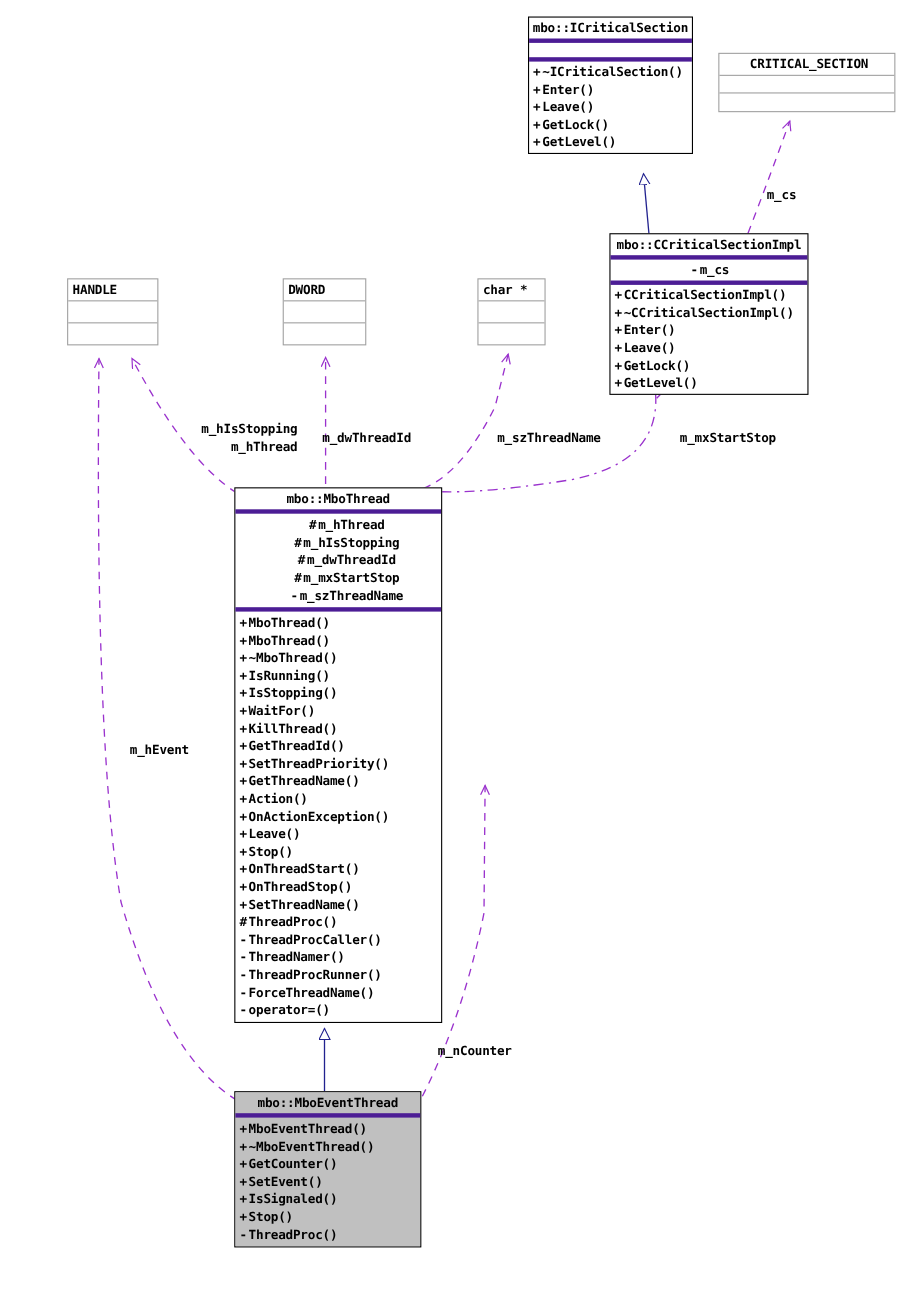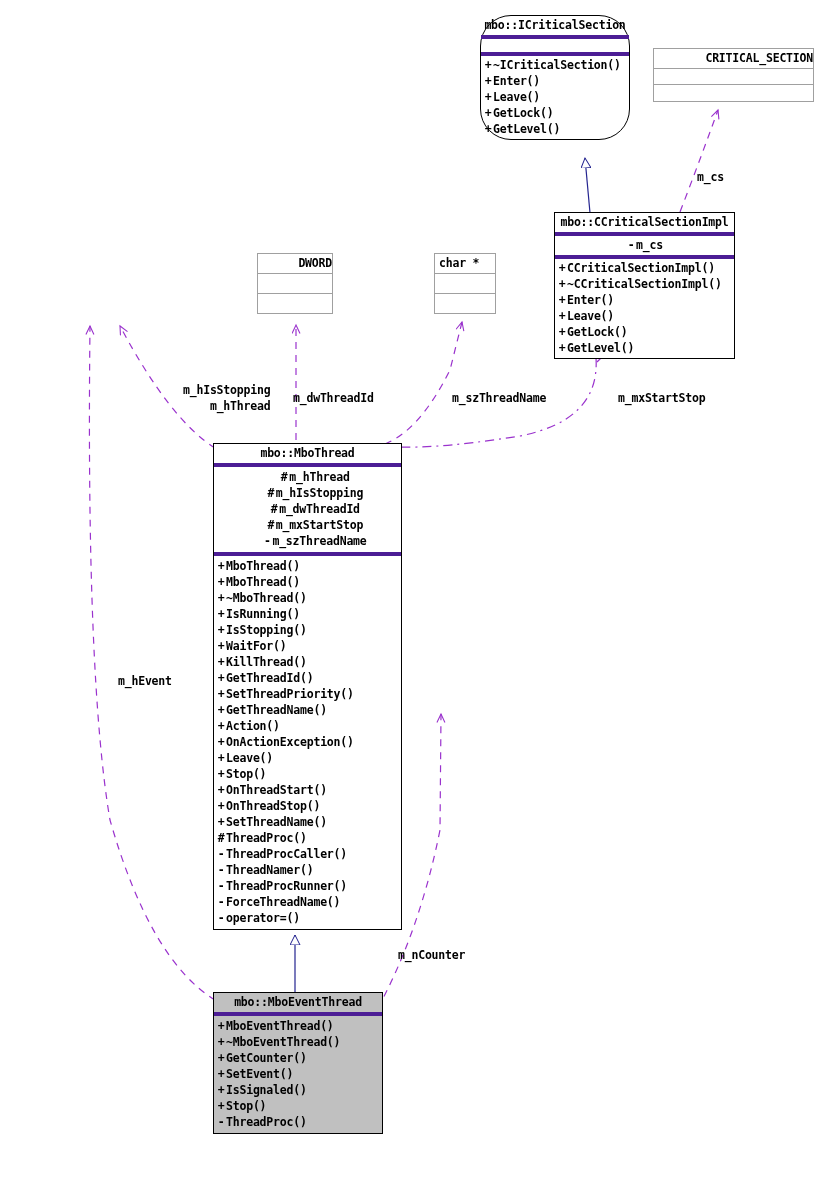--- a/index.html
+++ b/index.html
@@ -87,56 +87,61 @@
 
     <g>
       <path d="M215,1000 Q150,960 110,820 Q86,680 90,326" fill="none" stroke="#9a32cd" stroke-width="1.2" stroke-dasharray="7,6" marker-end="url(#openarrow)"></path>
     </g>
 
     <g>
       <path d="M378,1008 Q420,930 440,830 L441,714" fill="none" stroke="#9a32cd" stroke-width="1.2" stroke-dasharray="7,6" marker-end="url(#openarrow)"></path>
     </g>
   </svg>
 
-  <div class="node k-main" style="left:480px;top:15px;width:150px;border-radius:31px;">
+  <div class="node k-main" style="left:480px;top:15px;width:150px;">
     <div class="sec title">mbo::ICriticalSection</div>
     <div class="sec attrs" style="height:17px;"></div>
     <div class="sec ops" style="padding:1px 0 2px 0;">
       <div class="row"><span class="vis">+</span><span>~ICriticalSection()</span></div>
       <div class="row"><span class="vis">+</span><span>Enter()</span></div>
       <div class="row"><span class="vis">+</span><span>Leave()</span></div>
       <div class="row"><span class="vis">+</span><span>GetLock()</span></div>
       <div class="row"><span class="vis">+</span><span>GetLevel()</span></div>
     </div>
   </div>
 
   <div class="node k-ext" style="left:653px;top:48px;width:161px;">
-    <div class="sec title" style="padding-left:4px;text-align:right;">CRITICAL_SECTION</div>
+    <div class="sec title" style="padding-left:4px;text-align:center;">CRITICAL_SECTION</div>
     <div class="sec" style="height:16px;"></div>
     <div class="sec" style="height:17px;"></div>
   </div>
 
   <div class="node k-main" style="left:554px;top:212px;width:181px;">
     <div class="sec title">mbo::CCriticalSectionImpl</div>
     <div class="sec attrs" style="padding:1px 0 2px 0;">
       <div class="row"><span class="vis">-</span><span>m_cs</span></div>
     </div>
     <div class="sec ops" style="padding:1px 0 2px 0;">
       <div class="row"><span class="vis">+</span><span>CCriticalSectionImpl()</span></div>
       <div class="row"><span class="vis">+</span><span>~CCriticalSectionImpl()</span></div>
       <div class="row"><span class="vis">+</span><span>Enter()</span></div>
       <div class="row"><span class="vis">+</span><span>Leave()</span></div>
       <div class="row"><span class="vis">+</span><span>GetLock()</span></div>
       <div class="row"><span class="vis">+</span><span>GetLevel()</span></div>
     </div>
   </div>
 
+  <div class="node k-ext" style="left:61px;top:253px;width:83px;">
+    <div class="sec title" style="padding-left:4px;text-align:left;">HANDLE</div>
+    <div class="sec" style="height:20px;"></div>
+    <div class="sec" style="height:20px;"></div>
+  </div>
 
   <div class="node k-ext" style="left:257px;top:253px;width:76px;">
-    <div class="sec title" style="padding-left:4px;text-align:right;">DWORD</div>
+    <div class="sec title" style="padding-left:4px;text-align:left;">DWORD</div>
     <div class="sec" style="height:20px;"></div>
     <div class="sec" style="height:20px;"></div>
   </div>
 
   <div class="node k-ext" style="left:434px;top:253px;width:62px;">
     <div class="sec title" style="padding-left:4px;text-align:left;">char *</div>
     <div class="sec" style="height:20px;"></div>
     <div class="sec" style="height:20px;"></div>
   </div>
 

